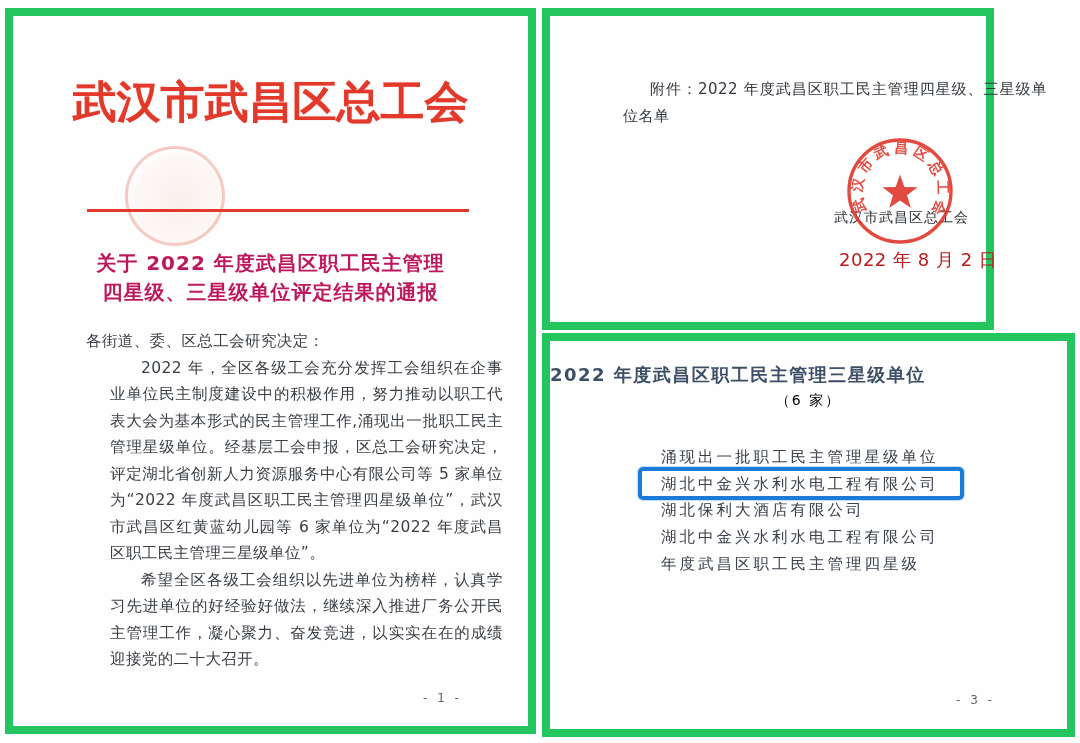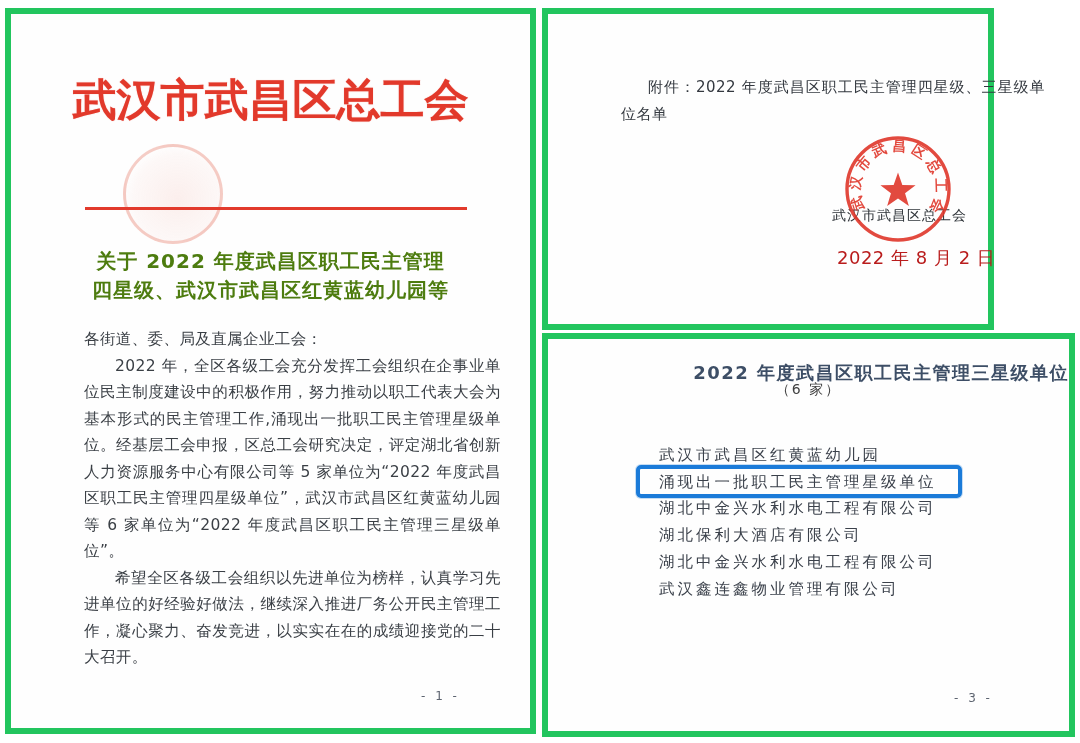--- a/index.html
+++ b/index.html
@@ -8,21 +8,21 @@
     background:#ffffff;
     font-family:"DejaVu Sans",sans-serif;
     position:relative;
     overflow:hidden;
     color:#333;
   }
   .canvas{position:absolute;inset:0;}
   .panel{
     position:absolute;
     background:#fefefe;
-    border:6px solid #22c55e;
+    border:8px solid #22c55e;
     box-sizing:border-box;
     padding-left:12px;
   }
   .panel-left{left:5px;top:8px;width:531px;height:726px;}
   .panel-right-top{left:542px;top:8px;width:452px;height:322px;}
   .panel-right-bottom{left:542px;top:333px;width:533px;height:404px;}
 
   
   .org-header{
     position:absolute;left:0;top:57px;width:100%;
@@ -39,29 +39,29 @@
     background:radial-gradient(circle at 55% 55%, rgba(227,103,82,.10) 0%, rgba(227,103,82,.04) 60%, transparent 75%);
   }
   .red-rule{
     position:absolute;left:74px;top:193px;width:382px;height:3px;
     background:#e23a2c;
   }
   .doc-title{
     position:absolute;left:0;top:233px;width:100%;
     margin:0;text-align:center;
     font-size:20px;font-weight:bold;line-height:29px;
-    color:#4d7c0f;letter-spacing:1px;
+    color:#be185d;letter-spacing:1px;
   }
   .notice-body{
     position:absolute;left:73px;top:312px;width:417px;
     font-size:15.5px;line-height:26.5px;letter-spacing:.4px;
     text-align:justify;color:#3a3f45;
   }
   .notice-body p{margin:0;}
-  .notice-body .para{text-indent:2em;}
+  .notice-body .para{text-indent:2em;margin-left:24px;}
   .pageno{
     position:absolute;
     font-size:12px;color:#5d6470;letter-spacing:3px;white-space:nowrap;
   }
   .pageno-1{left:410px;top:675px;}
   .pageno-3{left:406px;top:352px;}
 
   
   .attachment-note{
     position:absolute;left:73px;top:60px;width:424px;
@@ -75,26 +75,26 @@
     font-size:14px;letter-spacing:1px;color:#2e3338;white-space:nowrap;
   }
   .date-sign{
     position:absolute;left:289px;top:232px;
     font-size:18px;letter-spacing:.5px;color:#b91c1c;white-space:nowrap;
   }
 
   
   .list-title{
     position:absolute;left:0;top:22px;width:100%;
-    text-align:right;font-size:18px;font-weight:bold;
+    text-align:left;font-size:18px;font-weight:bold;
     letter-spacing:1.5px;color:#3d4e66;white-space:nowrap;
   }
   .list-count{
-    position:absolute;left:0;top:42px;width:100%;
-    text-align:center;font-size:14px;letter-spacing:2px;color:#404040;
+    position:absolute;left:0;top:51px;width:100%;
+    text-align:center;font-size:14px;letter-spacing:2px;color:#000000;
   }
   .company-list{
     position:absolute;left:111px;top:103px;
     font-size:15.5px;line-height:26.7px;letter-spacing:3px;
     color:#3b414b;white-space:nowrap;
   }
   .highlight-box{
     position:absolute;left:88px;top:126px;width:326px;height:33px;
     border:4px solid #1b7bd9;border-radius:5px;
     box-sizing:border-box;
@@ -105,24 +105,24 @@
 <body>
 
 <div class="canvas">
 
   <section class="panel panel-left">
     <h1 class="org-header">武汉市武昌区总工会</h1>
     <div class="ghost-seal"></div>
     <div class="red-rule"></div>
     <h2 class="doc-title">
       <span>关于 2022 年度武昌区职工民主管理</span><br>
-      <span>四星级、武汉市武昌区红黄蓝幼儿园等</span>
+      <span>四星级、三星级单位评定结果的通报</span>
     </h2>
     <div class="notice-body">
-      <p>各街道、委、局及直属企业工会：</p>
+      <p>各街道、委、区总工会研究决定：</p>
       <p class="para">2022 年，全区各级工会充分发挥工会组织在企事业单位民主制度建设中的积极作用，努力推动以职工代表大会为基本形式的民主管理工作,涌现出一批职工民主管理星级单位。经基层工会申报，区总工会研究决定，评定湖北省创新人力资源服务中心有限公司等 5 家单位为“2022 年度武昌区职工民主管理四星级单位”，武汉市武昌区红黄蓝幼儿园等 6 家单位为“2022 年度武昌区职工民主管理三星级单位”。</p>
       <p class="para">希望全区各级工会组织以先进单位为榜样，认真学习先进单位的好经验好做法，继续深入推进厂务公开民主管理工作，凝心聚力、奋发竞进，以实实在在的成绩迎接党的二十大召开。</p>
     </div>
     <div class="pageno pageno-1">- 1 -</div>
   </section>
 
   <section class="panel panel-right-top">
     <div class="attachment-note">附件：2022 年度武昌区职工民主管理四星级、三星级单位名单</div>
     <div class="org-sign">武汉市武昌区总工会</div>
     <div class="date-sign">2022 年 8 月 2 日</div>
@@ -133,24 +133,23 @@
         <textPath href="#sealArc" startOffset="3">武汉市武昌区总工会</textPath>
       </text>
       <polygon points="0,-18.5 4.35,-5.99 17.59,-5.72 7.04,2.29 10.87,14.97 0,7.4 -10.87,14.97 -7.04,2.29 -17.59,-5.72 -4.35,-5.99" transform="translate(60,62)" fill="#e0372b"></polygon>
     </svg>
   </section>
 
   <section class="panel panel-right-bottom">
     <div class="list-title">2022 年度武昌区职工民主管理三星级单位</div>
     <div class="list-count">（6 家）</div>
     <div class="company-list">
-      <div>武汉市武昌区红黄蓝幼儿园</div>
       <div>涌现出一批职工民主管理星级单位</div>
       <div>湖北中金兴水利水电工程有限公司</div>
       <div>湖北保利大酒店有限公司</div>
       <div>湖北中金兴水利水电工程有限公司</div>
-      <div>武汉鑫连鑫物业管理有限公司</div>
+      <div>年度武昌区职工民主管理四星级</div>
     </div>
     <div class="highlight-box"></div>
     <div class="pageno pageno-3">- 3 -</div>
   </section>
 
 </div>
 
 </body></html>

